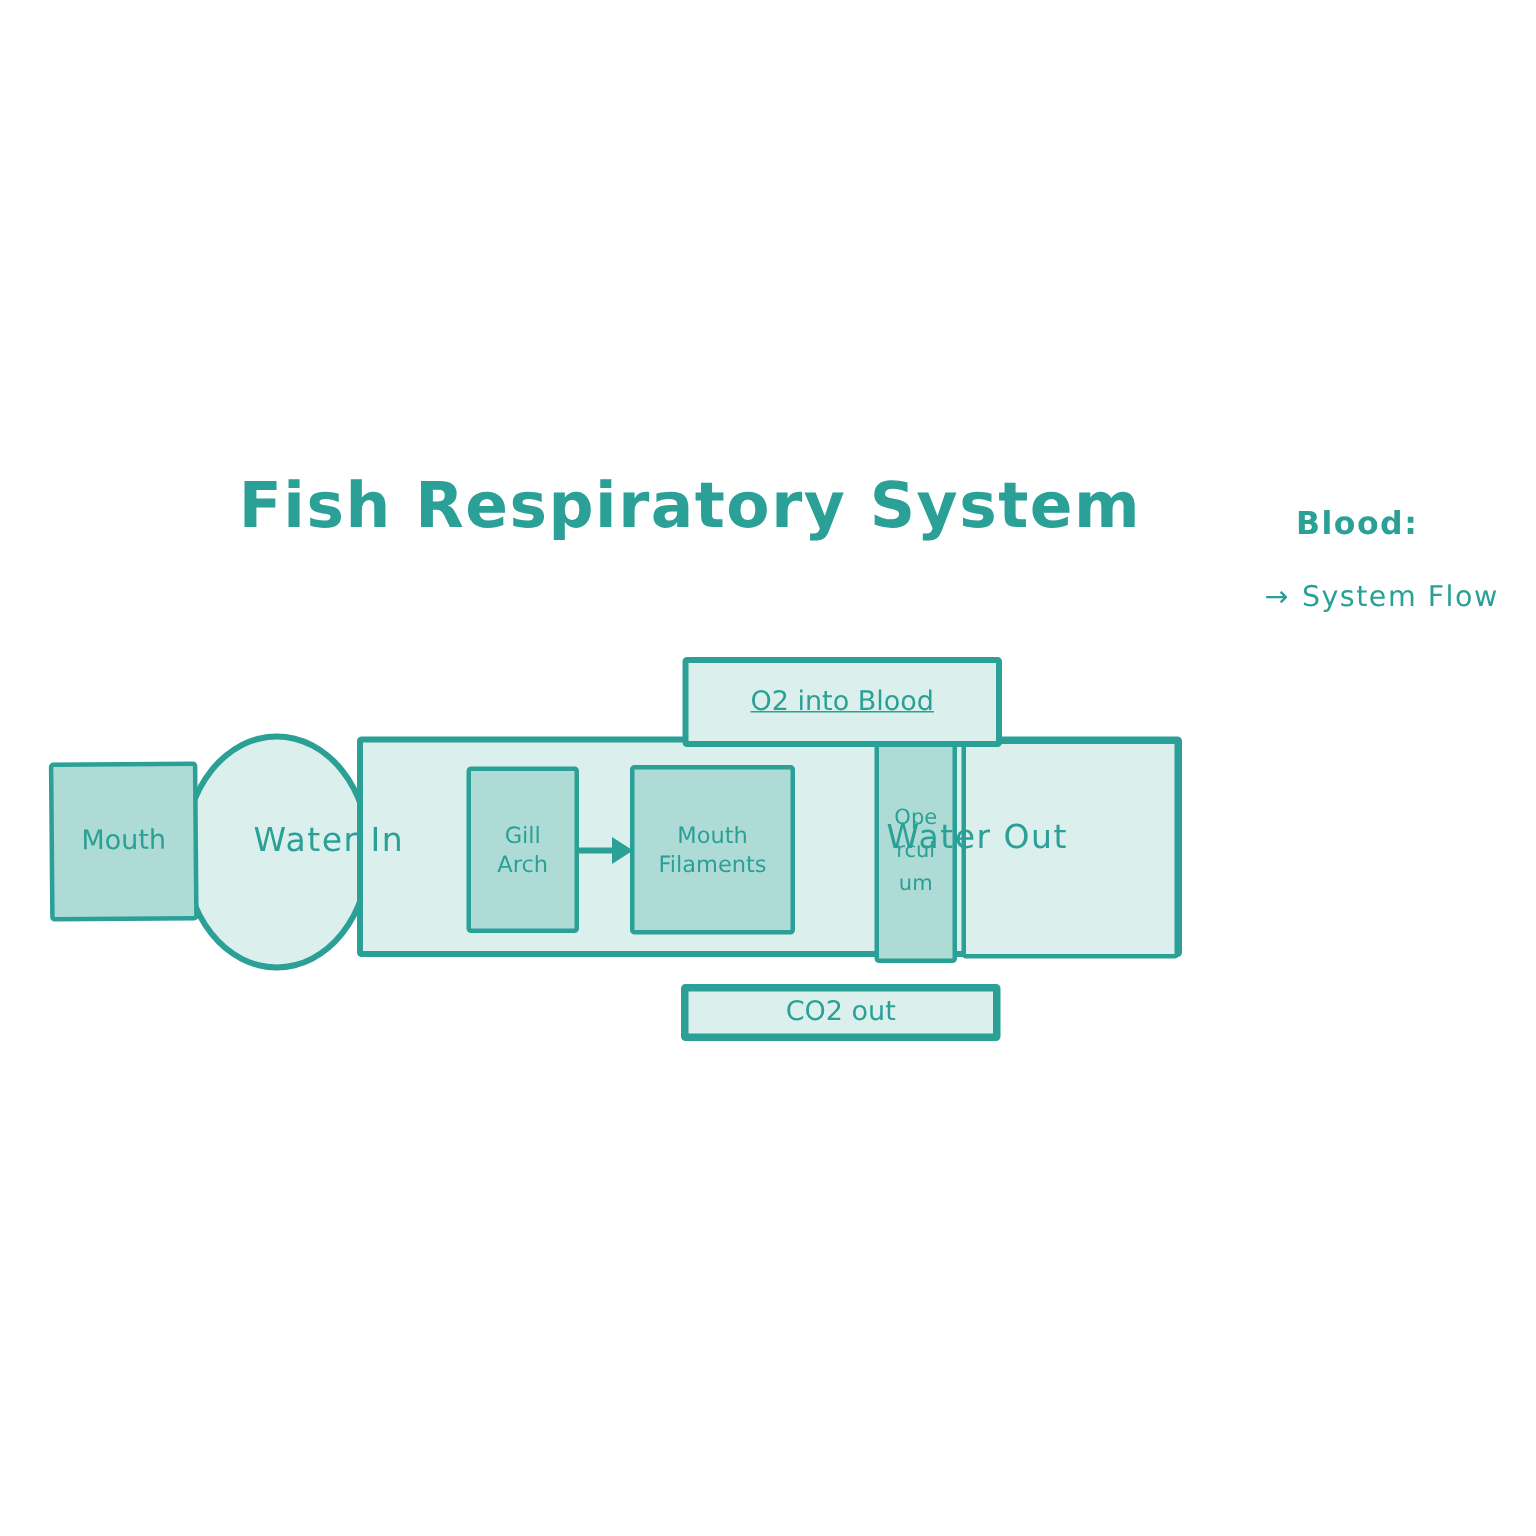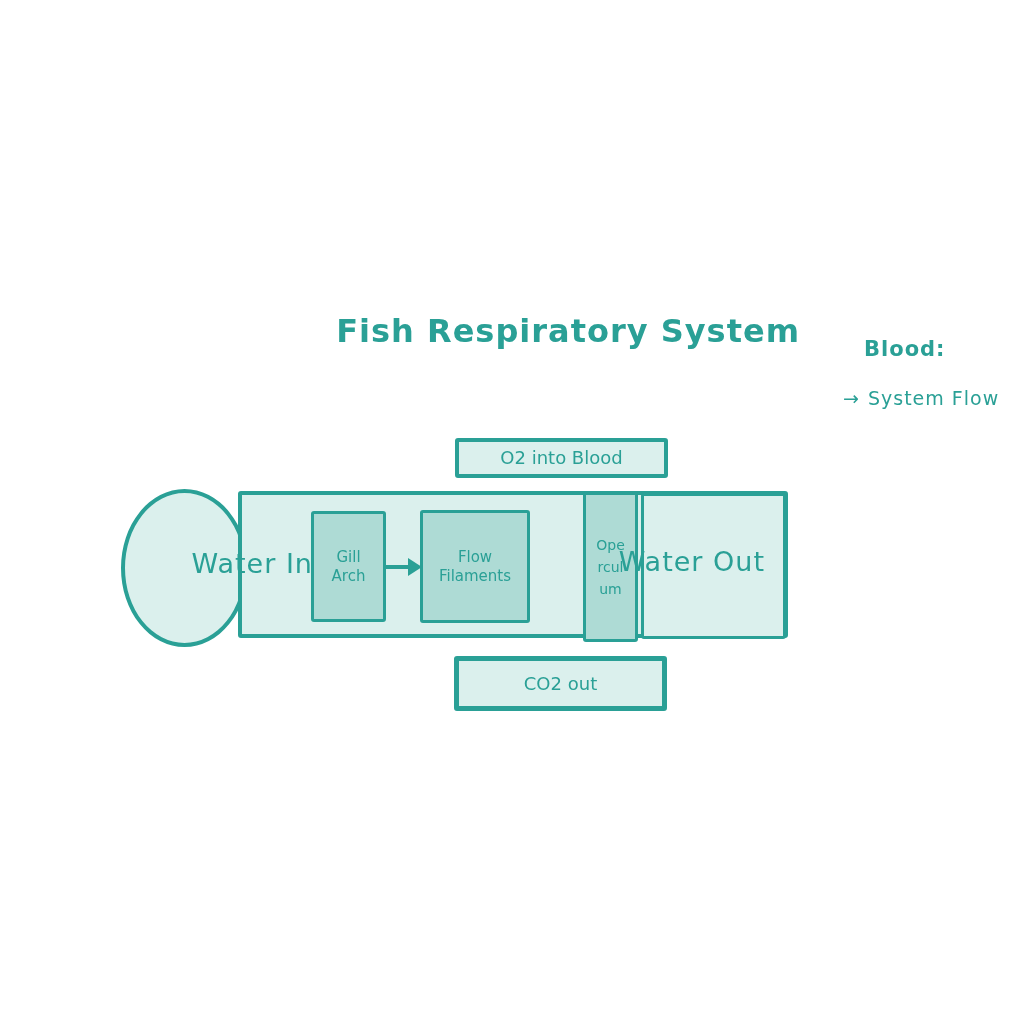--- a/index.html
+++ b/index.html
@@ -22,27 +22,28 @@
     position:absolute;box-sizing:border-box;
     display:flex;align-items:center;justify-content:center;
     text-align:center;border:3px solid var(--stroke);
     border-radius:3px;
   }
   .fill-light{background:var(--fill-light);}
   .fill-mid{background:var(--fill-mid);}
   .label-sm{font-size:15px;line-height:19px;}
   .label-md{font-size:18px;line-height:22px;}
   .big-label{
-    position:absolute;text-align:right;
-    font-size:27px;letter-spacing:1px;white-space:nowrap;
+    position:absolute;text-align:left;
+    font-size:22px;letter-spacing:1px;white-space:nowrap;
     color:var(--text);
+    padding-left:36px;
   }
   .title{
     position:absolute;left:120px;top:312px;width:680px;
-    text-align:right;font-size:32px;font-weight:bold;
+    text-align:center;font-size:42px;font-weight:bold;
     letter-spacing:1px;color:var(--text);white-space:nowrap;
   }
   .circle{
     position:absolute;box-sizing:border-box;
     border:4px solid var(--stroke);border-radius:50%;
     background:var(--fill-light);
   }
   .legend-heading{
     position:absolute;left:864px;top:337px;
     font-size:21px;font-weight:bold;letter-spacing:1px;
@@ -57,51 +58,54 @@
     font-size:14px;line-height:22px;
   }
 </style>
 </head>
 <body>
 
 <div class="canvas">
 
   <div class="circle" style="left:121px;top:489px;width:127px;height:158px;"></div>
 
+  <div class="node fill-mid" style="left:33px;top:508px;width:99px;height:106px;transform:rotate(-0.5deg);">
+    <span class="label-md">Mouth</span>
+  </div>
 
   <div class="node fill-light" style="left:238px;top:491px;width:550px;height:147px;border-width:4px;"></div>
 
   <div class="node fill-light" style="left:641px;top:493px;width:145px;height:146px;"></div>
 
   <div class="node fill-mid" style="left:583px;top:492px;width:55px;height:150px;">
     <div class="operculum-text">
       <span>Ope</span>
       <span>rcul</span>
       <span>um</span>
     </div>
   </div>
 
   <div class="node fill-mid" style="left:311px;top:511px;width:75px;height:111px;">
     <span class="label-sm" style="width:48px;">Gill Arch</span>
   </div>
 
   <div class="node fill-mid" style="left:420px;top:510px;width:110px;height:113px;">
-    <span class="label-sm" style="width:84px;">Flow Filaments</span>
+    <span class="label-sm" style="width:84px;">Mouth Filaments</span>
   </div>
 
   <svg class="abs" style="left:382px;top:554px;" width="42" height="26" viewBox="0 0 42 26">
     <line x1="2" y1="13" x2="30" y2="13" stroke="#2aa096" stroke-width="4"></line>
     <polygon points="26,4 40,13 26,22" fill="#2aa096"></polygon>
   </svg>
 
-  <div class="node fill-light" style="left:455px;top:438px;width:213px;height:40px;border-width:4px;">
+  <div class="node fill-light" style="left:455px;top:438px;width:213px;height:60px;border-width:4px;text-decoration:underline;">
     <span class="label-md">O2 into Blood</span>
   </div>
 
-  <div class="node fill-light" style="left:454px;top:656px;width:213px;height:55px;border-width:5px;">
+  <div class="node fill-light" style="left:454px;top:656px;width:213px;height:38px;border-width:5px;">
     <span class="label-md">CO2 out</span>
   </div>
 
   <div class="big-label" style="left:133px;top:548px;width:180px;">Water In</div>
   <div class="big-label" style="left:555px;top:546px;width:210px;">Water Out</div>
 
   <div class="title">Fish Respiratory System</div>
 
   <div class="legend-heading">Blood:</div>
   <div class="legend-item">

